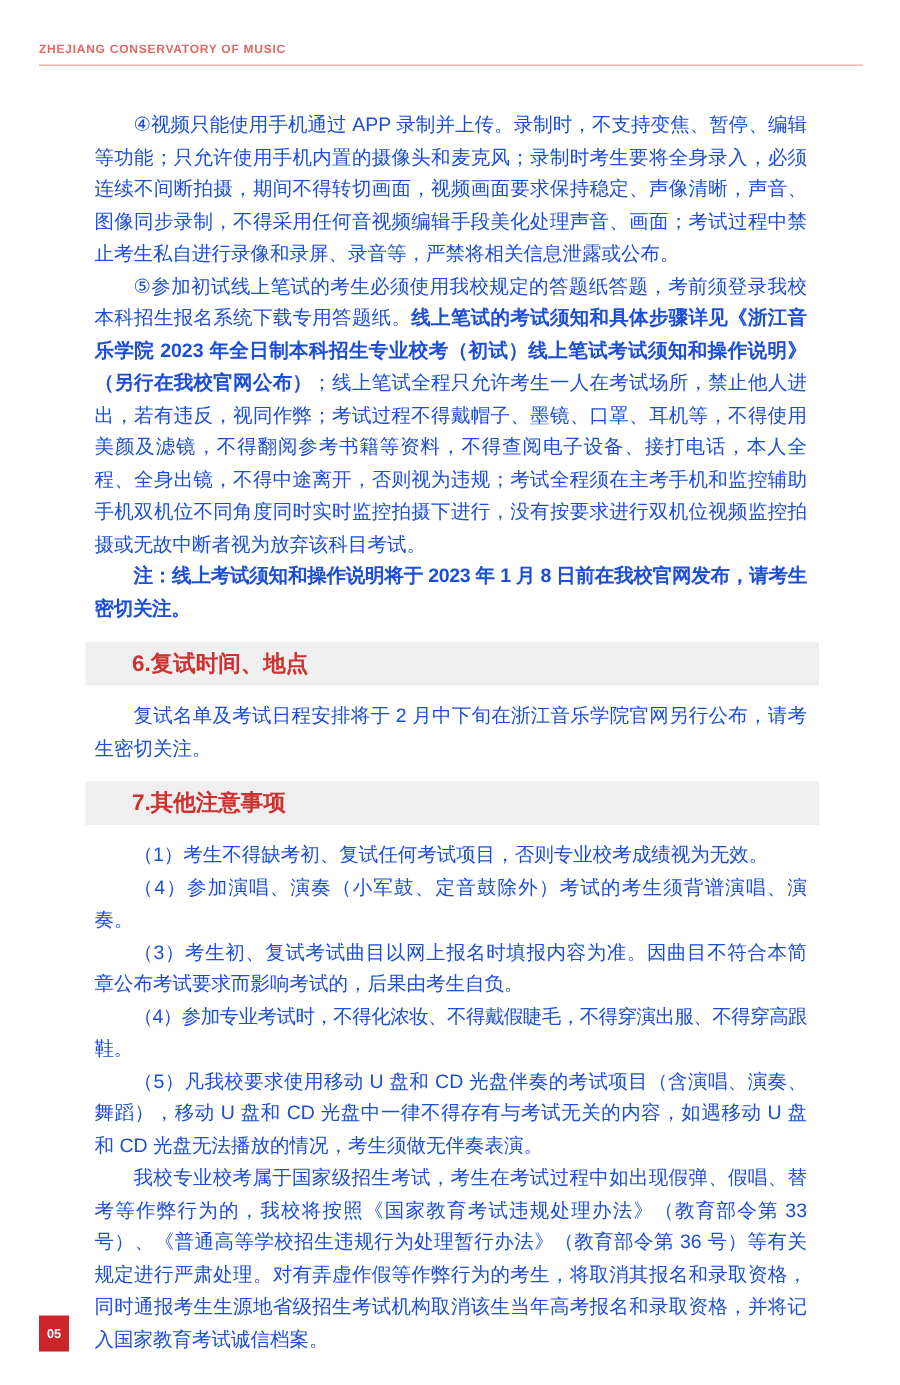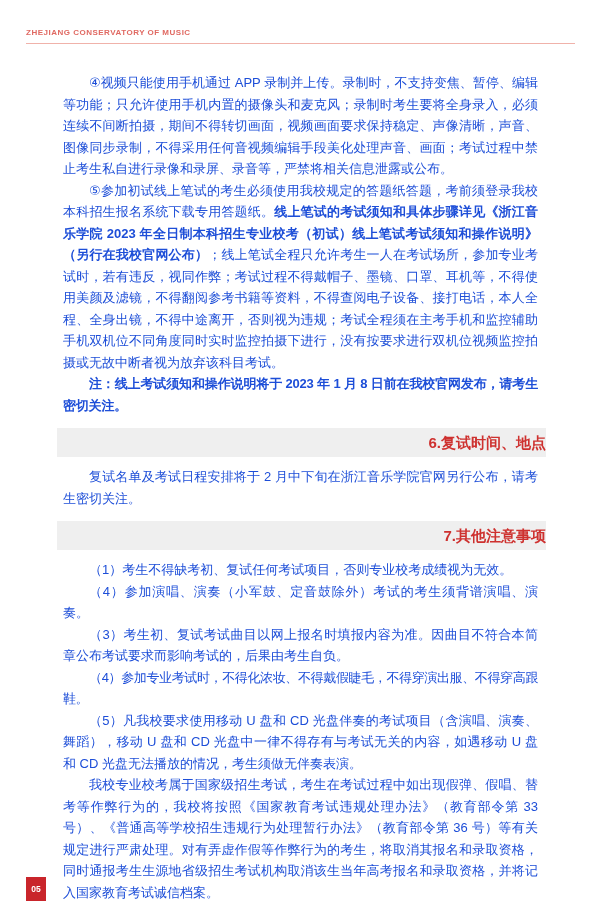--- a/index.html
+++ b/index.html
@@ -40,21 +40,21 @@
   }
   .section-heading {
     margin: 12px -8px 9px -6px;
     padding-left: 31px;
     background: #efefef;
     color: #ce312f;
     font-size: 15px;
     font-weight: 700;
     line-height: 29px;
     height: 29px;
-    text-align: right;
+    text-align: left;
   }
   .tight { letter-spacing: -0.4px; }
   .page-badge {
     position: absolute;
     left: 26px;
     top: 877px;
     width: 20px;
     height: 24px;
     background: #c9252b;
     color: #ffffff;
@@ -69,21 +69,21 @@
 <body>
 
 <header class="page-header">
   <div class="logo-text">ZHEJIANG CONSERVATORY OF MUSIC</div>
   <hr class="header-rule">
 </header>
 
 <main class="content">
   <p class="indent">④视频只能使用手机通过 APP 录制并上传。录制时，不支持变焦、暂停、编辑等功能；只允许使用手机内置的摄像头和麦克风；录制时考生要将全身录入，必须连续不间断拍摄，期间不得转切画面，视频画面要求保持稳定、声像清晰，声音、图像同步录制，不得采用任何音视频编辑手段美化处理声音、画面；考试过程中禁止考生私自进行录像和录屏、录音等，严禁将相关信息泄露或公布。</p>
 
-  <p class="indent"><span>⑤参加初试线上笔试的考生必须使用我校规定的答题纸答题，考前须登录我校本科招生报名系统下载专用答题纸。</span><span class="bold-seg">线上笔试的考试须知和具体步骤详见《浙江音乐学院 2023 年全日制本科招生专业校考（初试）线上笔试考试须知和操作说明》（另行在我校官网公布）</span><span>；线上笔试全程只允许考生一人在考试场所，参加专业考试时，若有违反，视同作弊；考试过程不得戴帽子、墨镜、口罩、耳机等，不得使用美颜及滤镜，不得翻阅参考书籍等资料，不得查阅电子设备、接打电话，本人全程、全身出镜，不得中途离开，否则视为违规；考试全程须在主考手机和监控辅助手机双机位不同角度同时实时监控拍摄下进行，没有按要求进行双机位视频监控拍摄或无故中断者视为放弃该科目考试。</span></p>
+  <p class="indent"><span>⑤参加初试线上笔试的考生必须使用我校规定的答题纸答题，考前须登录我校本科招生报名系统下载专用答题纸。</span><span class="bold-seg">线上笔试的考试须知和具体步骤详见《浙江音乐学院 2023 年全日制本科招生专业校考（初试）线上笔试考试须知和操作说明》（另行在我校官网公布）</span><span>；线上笔试全程只允许考生一人在考试场所，禁止他人进出，若有违反，视同作弊；考试过程不得戴帽子、墨镜、口罩、耳机等，不得使用美颜及滤镜，不得翻阅参考书籍等资料，不得查阅电子设备、接打电话，本人全程、全身出镜，不得中途离开，否则视为违规；考试全程须在主考手机和监控辅助手机双机位不同角度同时实时监控拍摄下进行，没有按要求进行双机位视频监控拍摄或无故中断者视为放弃该科目考试。</span></p>
 
   <p class="indent note-line">注：线上考试须知和操作说明将于 2023 年 1 月 8 日前在我校官网发布，请考生密切关注。</p>
 
   <h2 class="section-heading">6.复试时间、地点</h2>
   <p class="indent">复试名单及考试日程安排将于 2 月中下旬在浙江音乐学院官网另行公布，请考生密切关注。</p>
 
   <h2 class="section-heading">7.其他注意事项</h2>
   <p class="indent">（1）考生不得缺考初、复试任何考试项目，否则专业校考成绩视为无效。</p>
   <p class="indent">（4）参加演唱、演奏（小军鼓、定音鼓除外）考试的考生须背谱演唱、演奏。</p>
   <p class="indent">（3）考生初、复试考试曲目以网上报名时填报内容为准。因曲目不符合本简章公布考试要求而影响考试的，后果由考生自负。</p>

